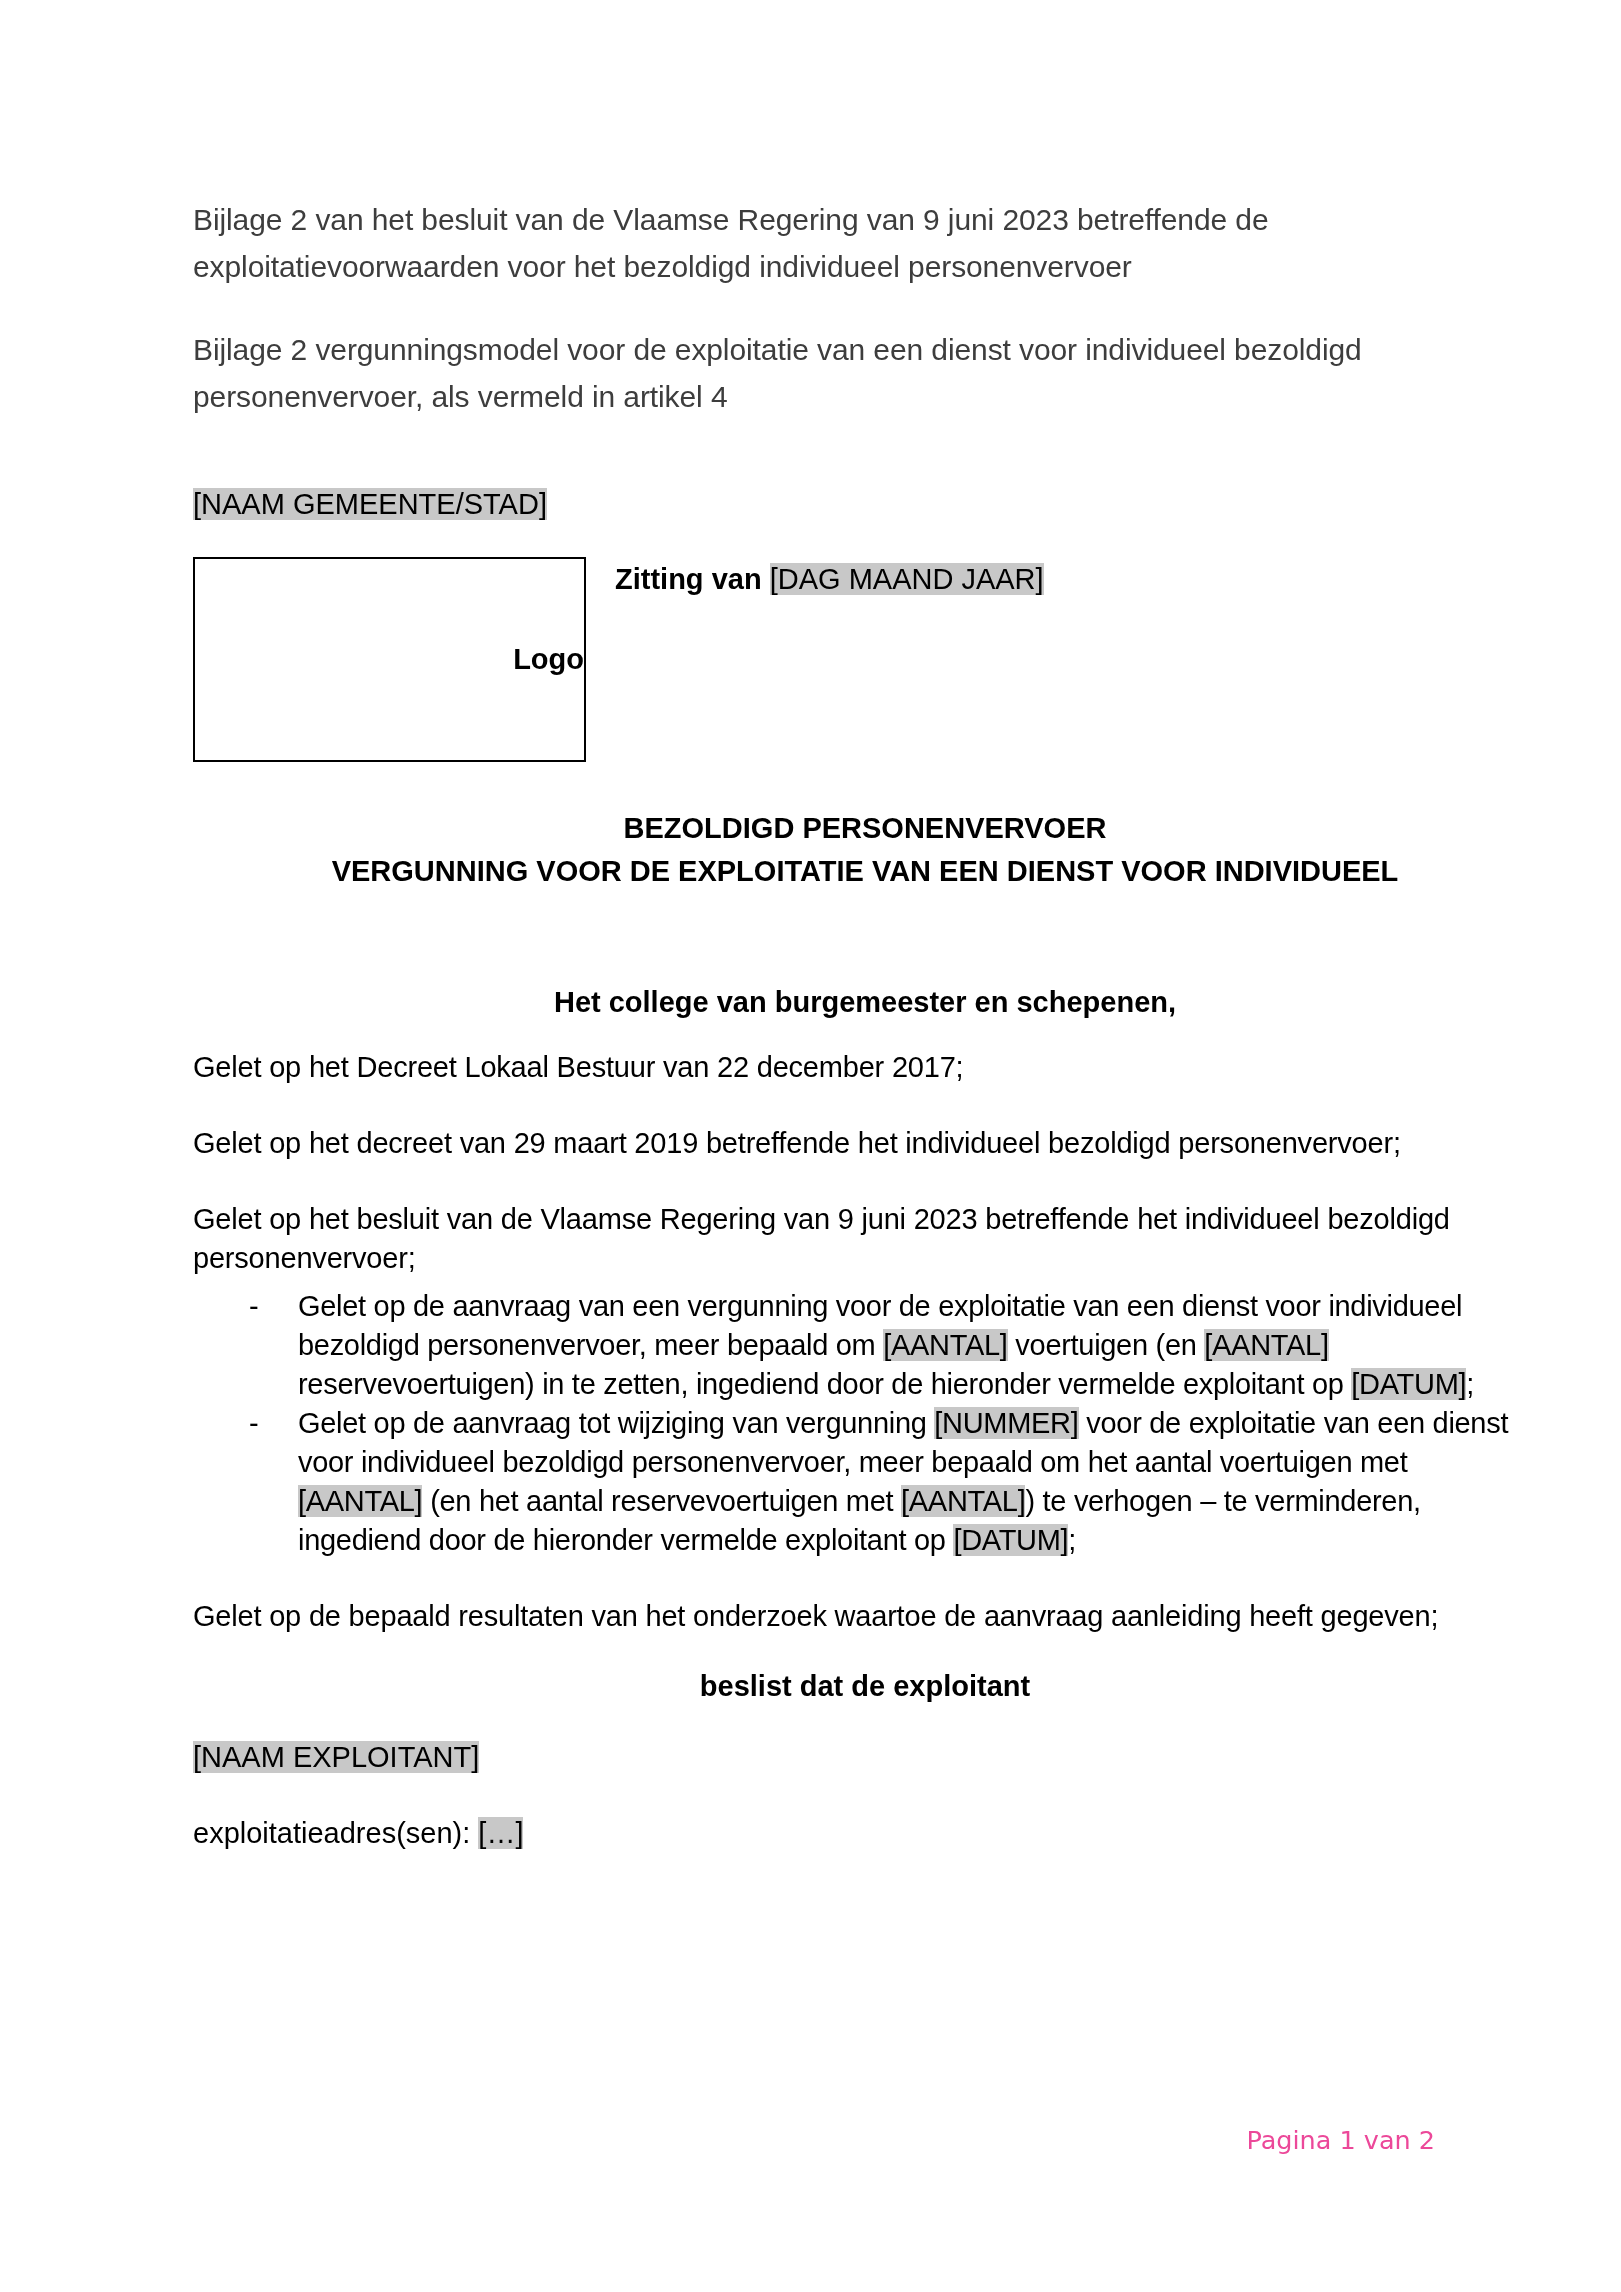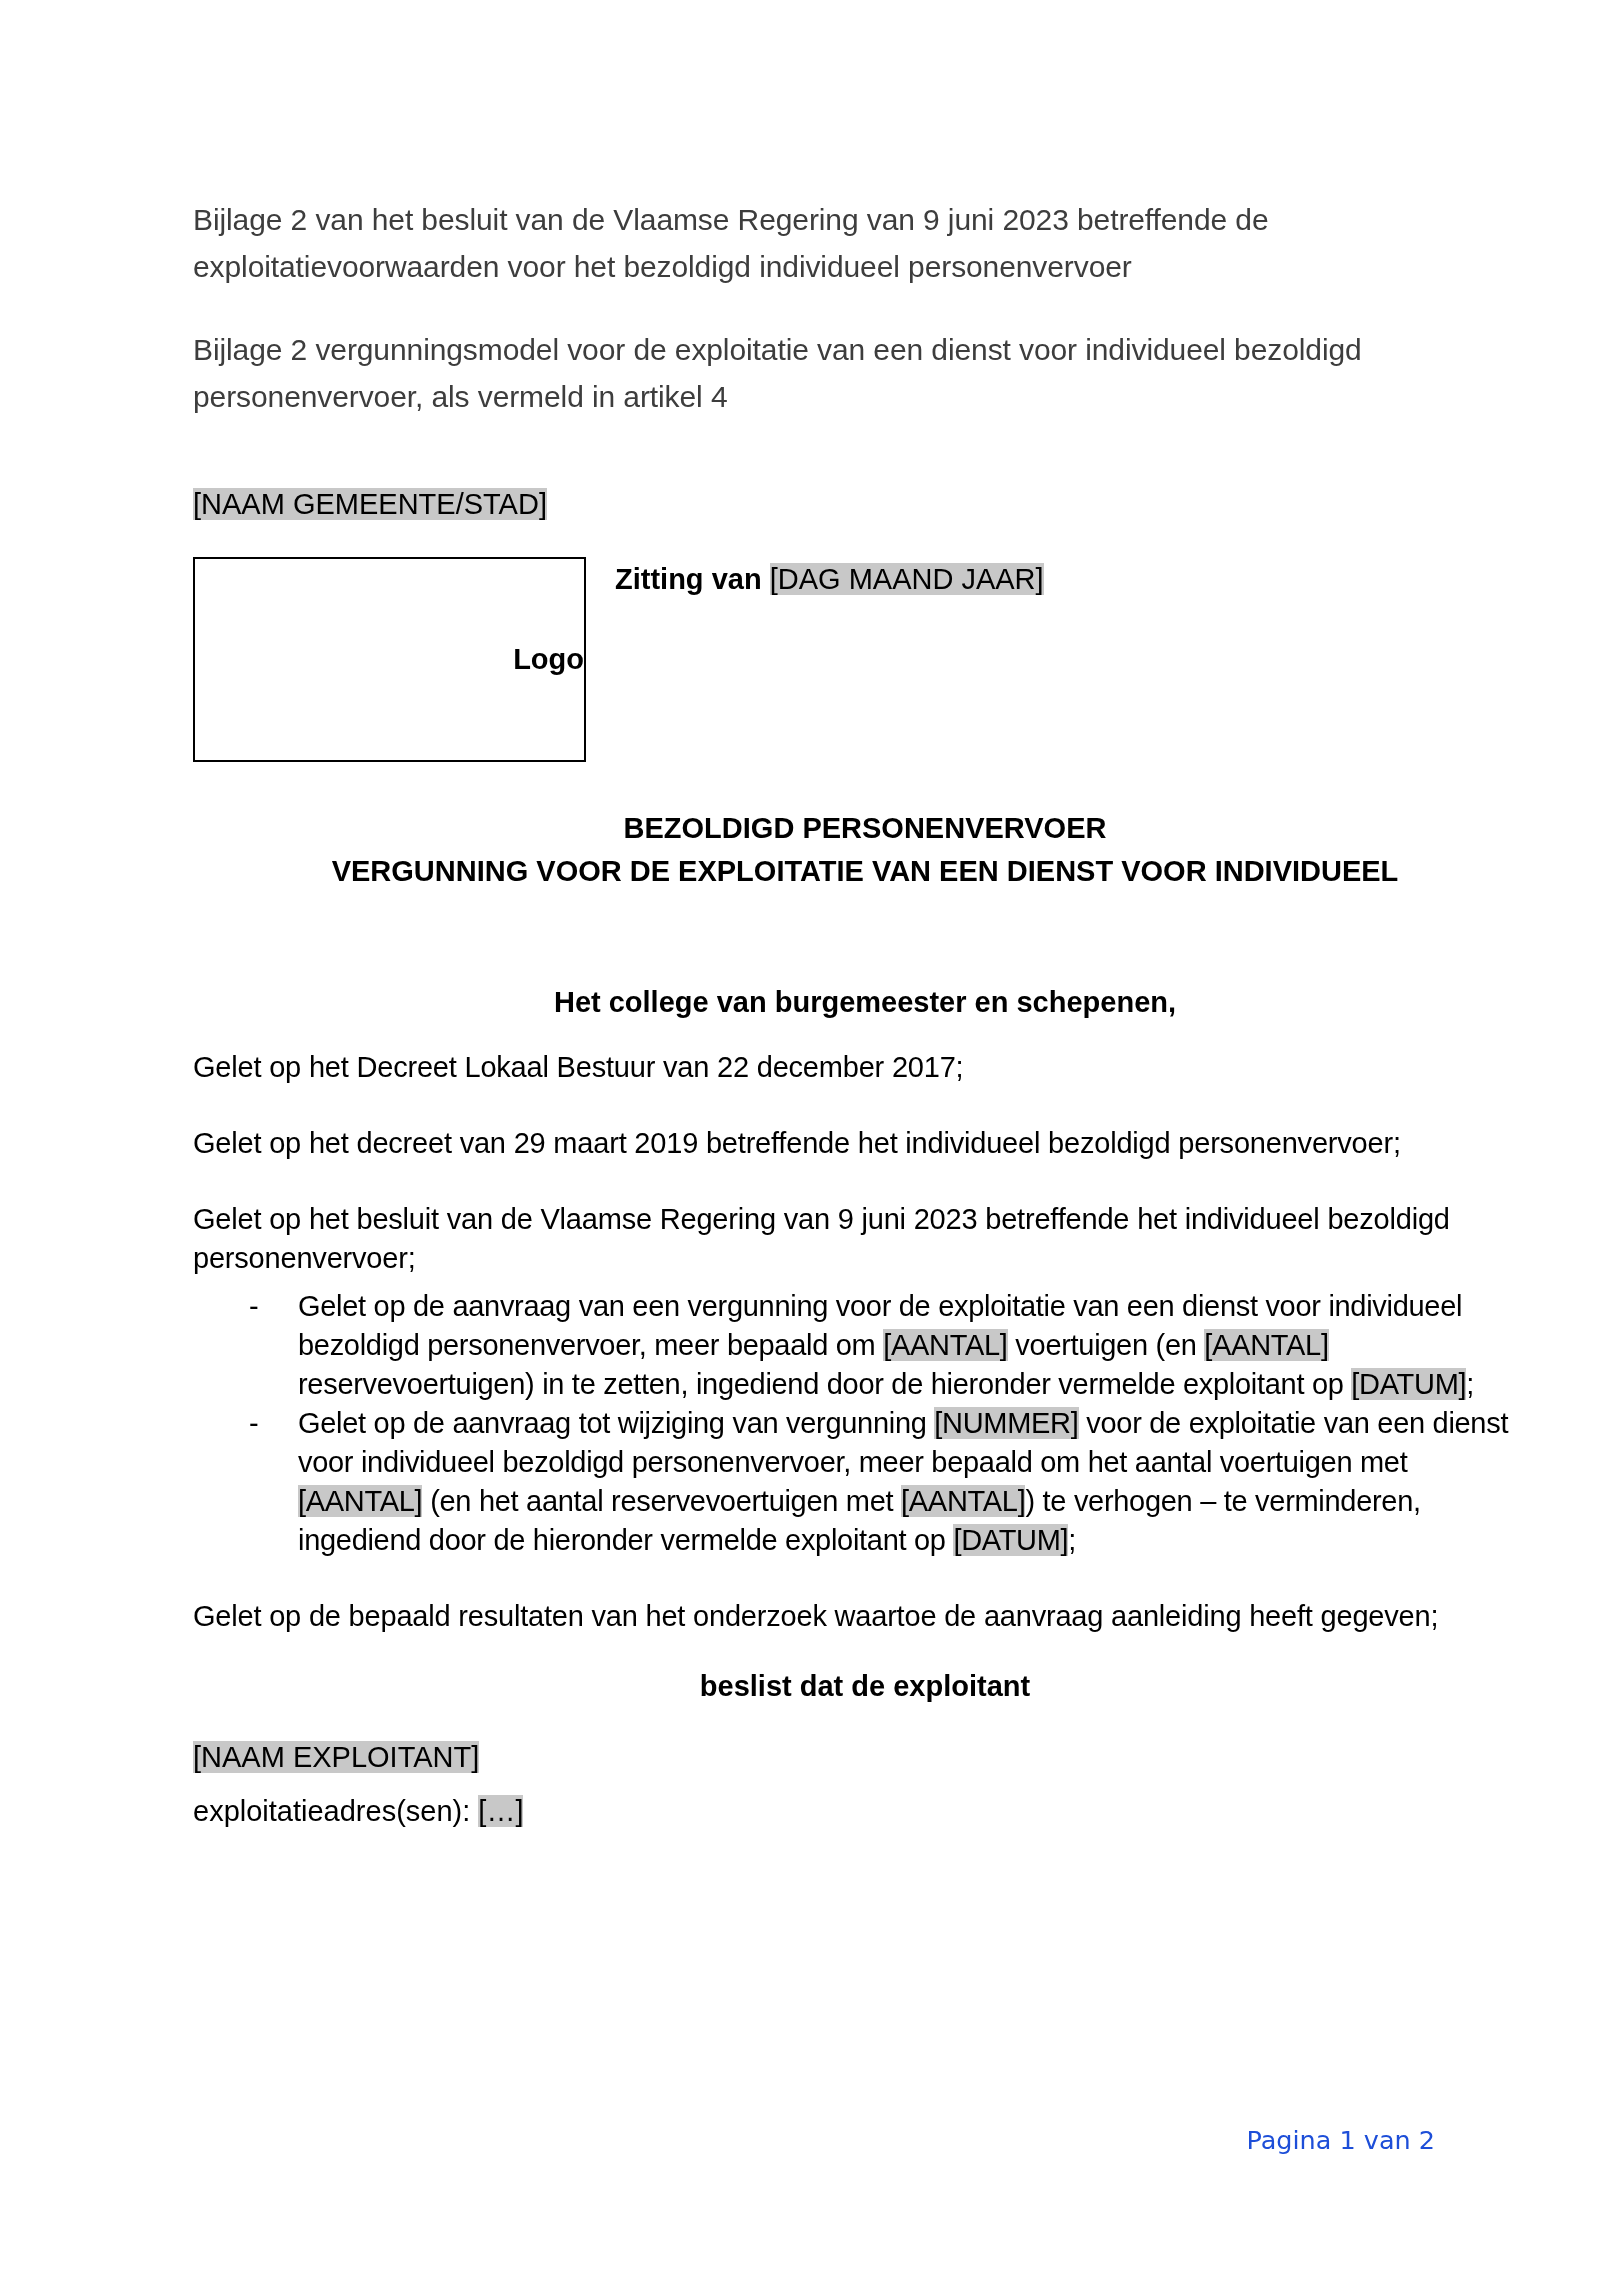--- a/index.html
+++ b/index.html
@@ -107,32 +107,32 @@
     line-height: 43px;
   }
 
   .operator-line {
     margin-top: 27.4px;
     font-size: 29px;
     line-height: 43px;
   }
 
   .address-line {
-    margin-top: 11px;
+    margin-top: 33px;
     font-size: 29px;
     line-height: 43px;
   }
 
   .page-footer {
     position: absolute;
     top: 2125px;
     right: 186px;
     font-family: "DejaVu Sans", sans-serif;
     font-size: 25.5px;
-    color: #1d4ed8;
+    color: #ec4899;
   }
 </style>
 </head>
 <body>
 
 <div class="page">
   <div class="content">
 
     <p class="intro">Bijlage 2 van het besluit van de Vlaamse Regering van 9 juni 2023 betreffende de exploitatievoorwaarden voor het bezoldigd individueel personenvervoer</p>
     <p class="intro last">Bijlage 2 vergunningsmodel voor de exploitatie van een dienst voor individueel bezoldigd personenvervoer, als vermeld in artikel 4</p>

